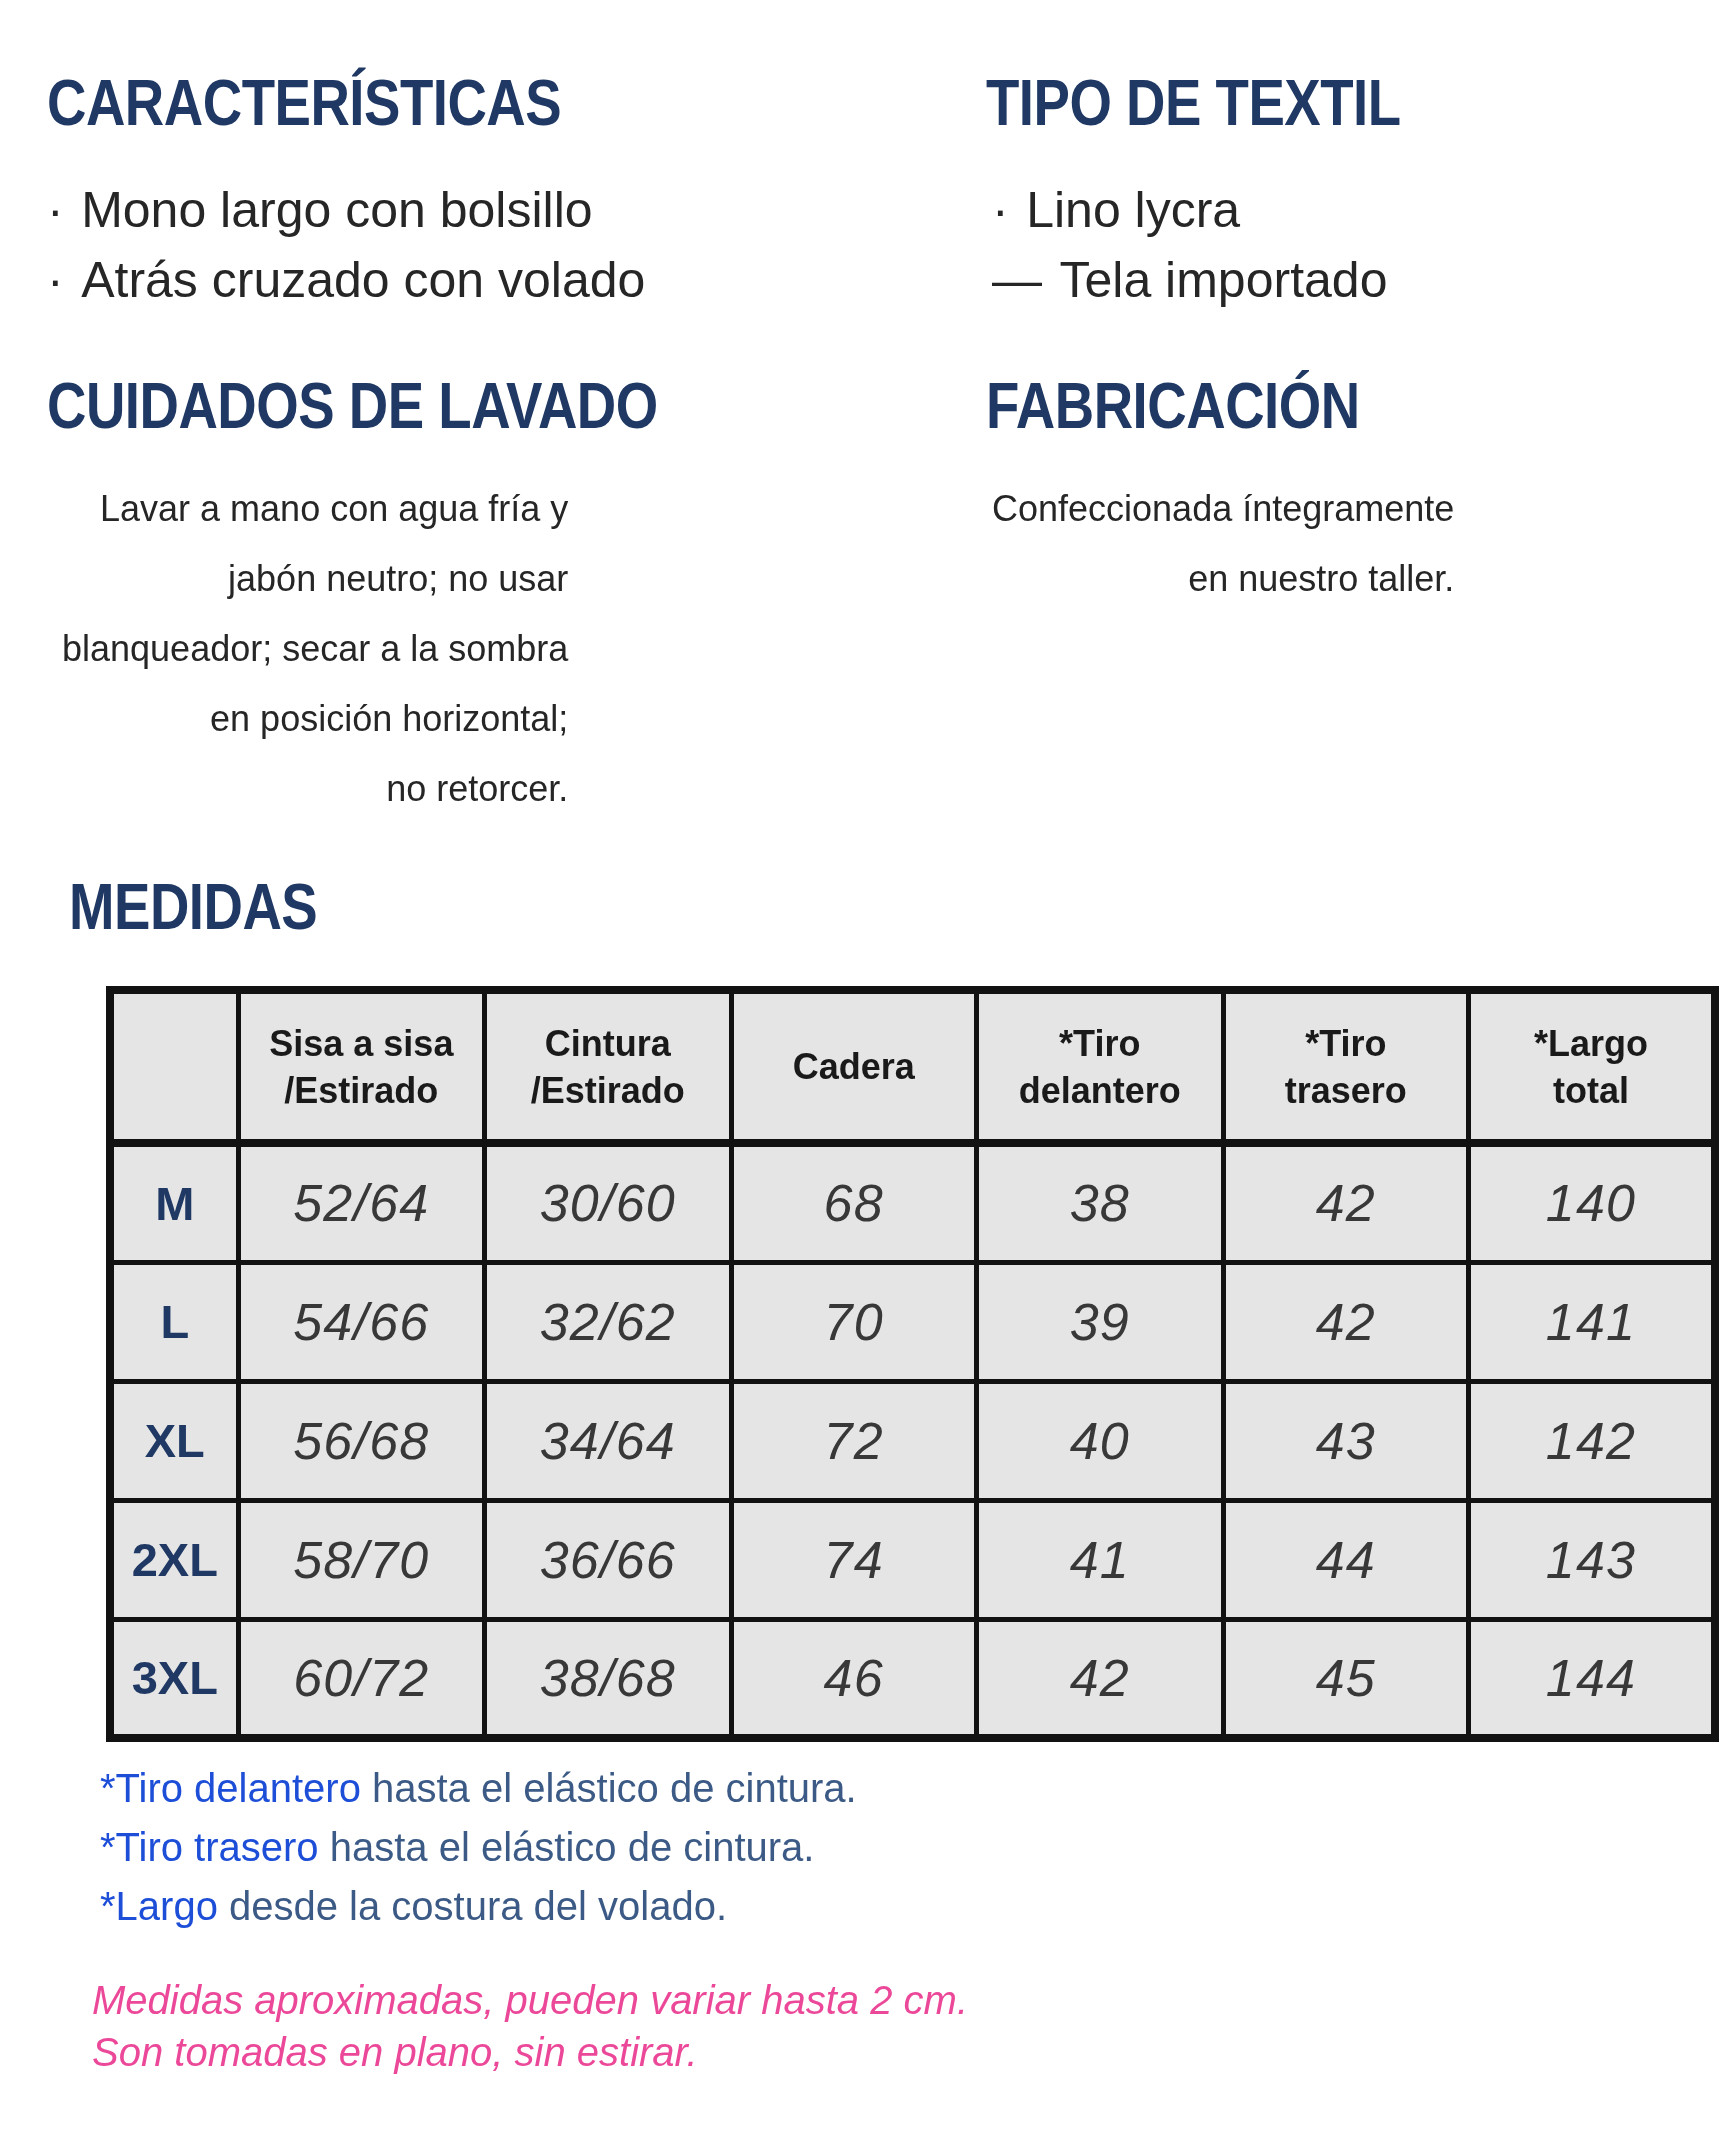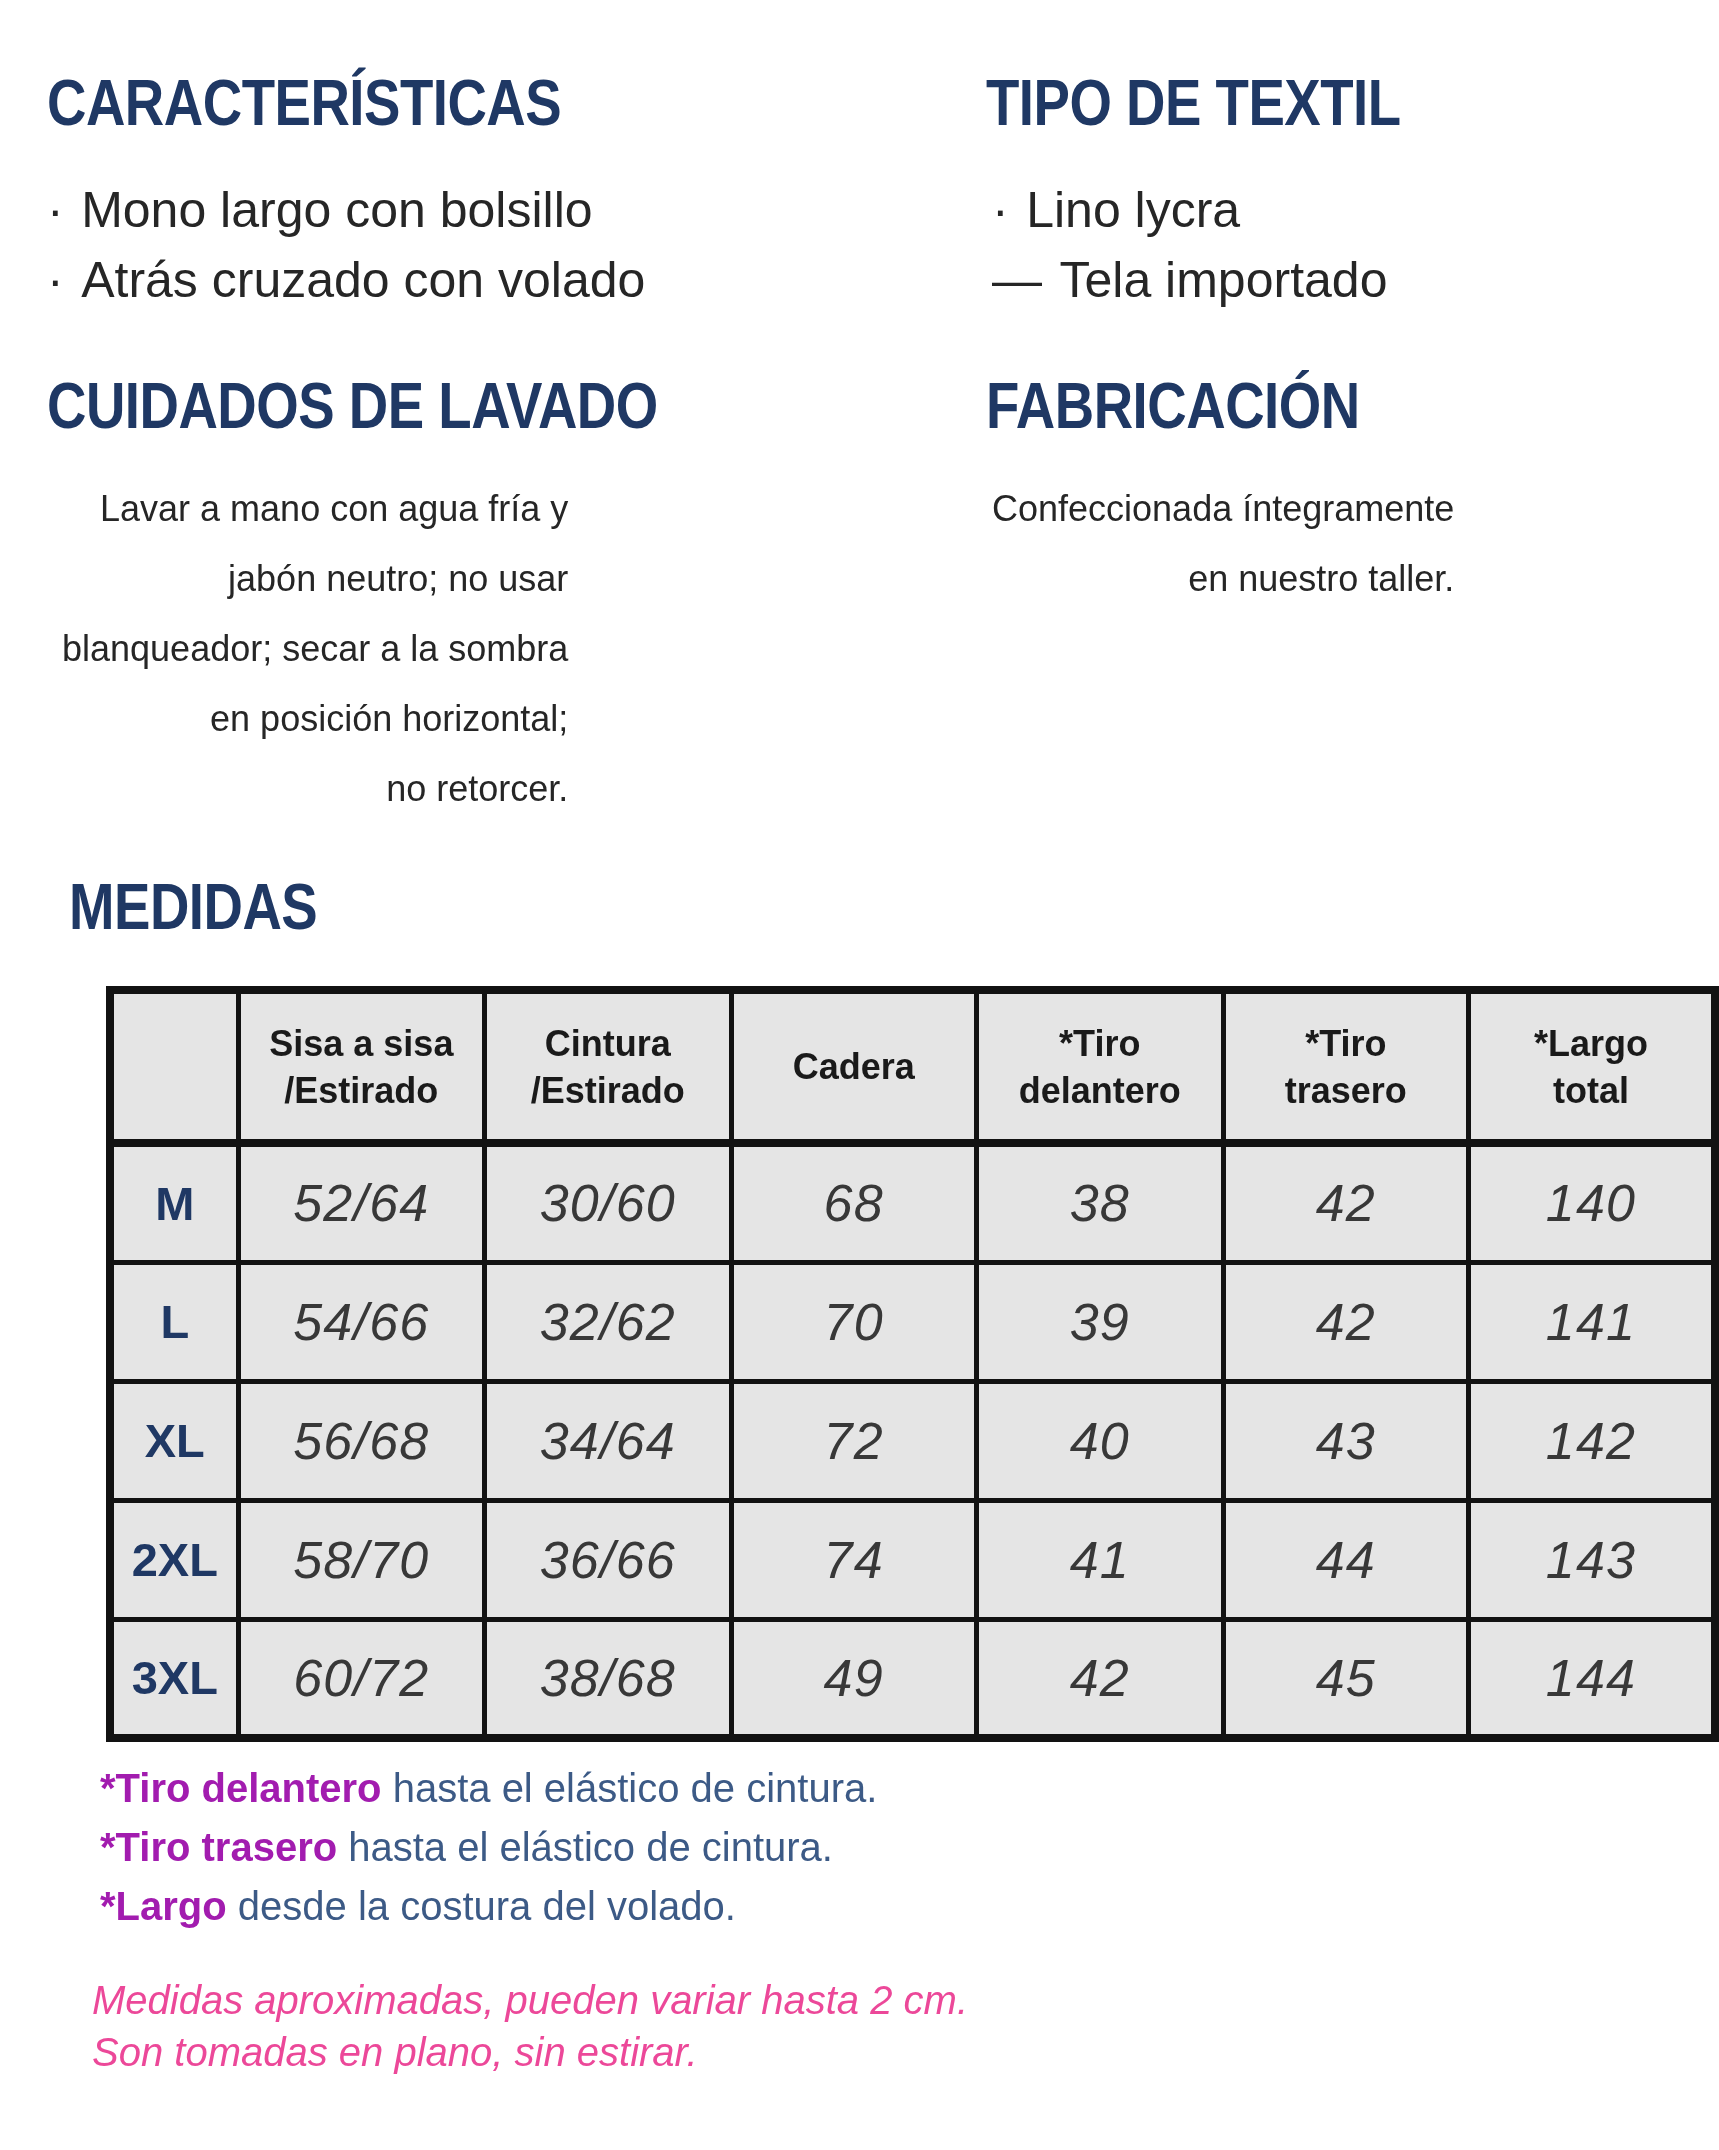--- a/index.html
+++ b/index.html
@@ -87,21 +87,21 @@
   
   .footnotes {
     position: absolute;
     left: 100px;
     top: 1759px;
     font-size: 40px;
     line-height: 59px;
     color: #3c5a86;
     white-space: nowrap;
   }
-  .footnotes .fb { font-weight: bold; color: #a21caf; }
+  .footnotes .fb { font-weight: normal; color: #1d4ed8; }
 
   
   .notes {
     position: absolute;
     left: 92px;
     top: 1974px;
     font-size: 40px;
     font-style: italic;
     line-height: 52px;
     color: #ec4899;
@@ -216,21 +216,21 @@
       <td class="valcell">36/66</td>
       <td class="valcell">74</td>
       <td class="valcell">41</td>
       <td class="valcell">44</td>
       <td class="valcell">143</td>
     </tr>
     <tr class="datarow">
       <td class="sizecell">3XL</td>
       <td class="valcell">60/72</td>
       <td class="valcell">38/68</td>
-      <td class="valcell">49</td>
+      <td class="valcell">46</td>
       <td class="valcell">42</td>
       <td class="valcell">45</td>
       <td class="valcell">144</td>
     </tr>
   </tbody>
     </table>
 </div>
 
 <div class="footnotes">
   <div><span class="fb">*Tiro delantero</span><span> hasta el elástico de cintura.</span></div>

